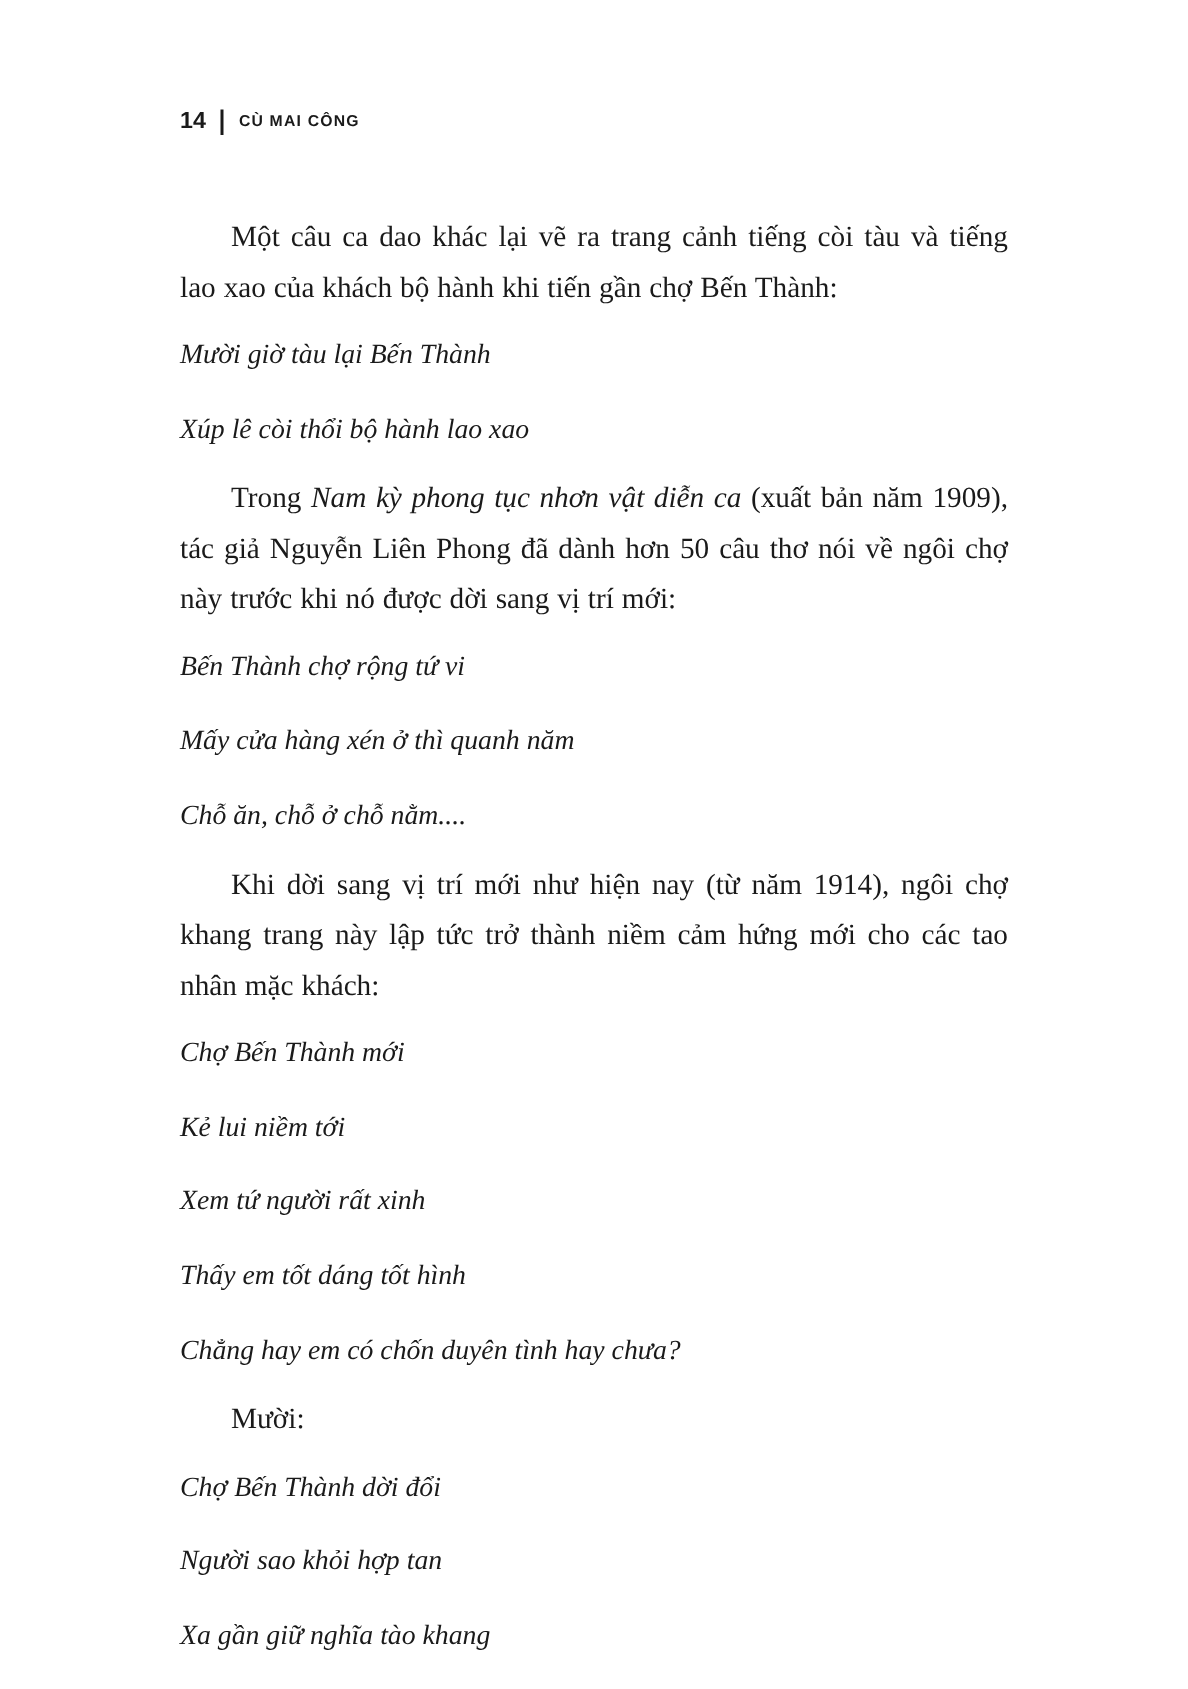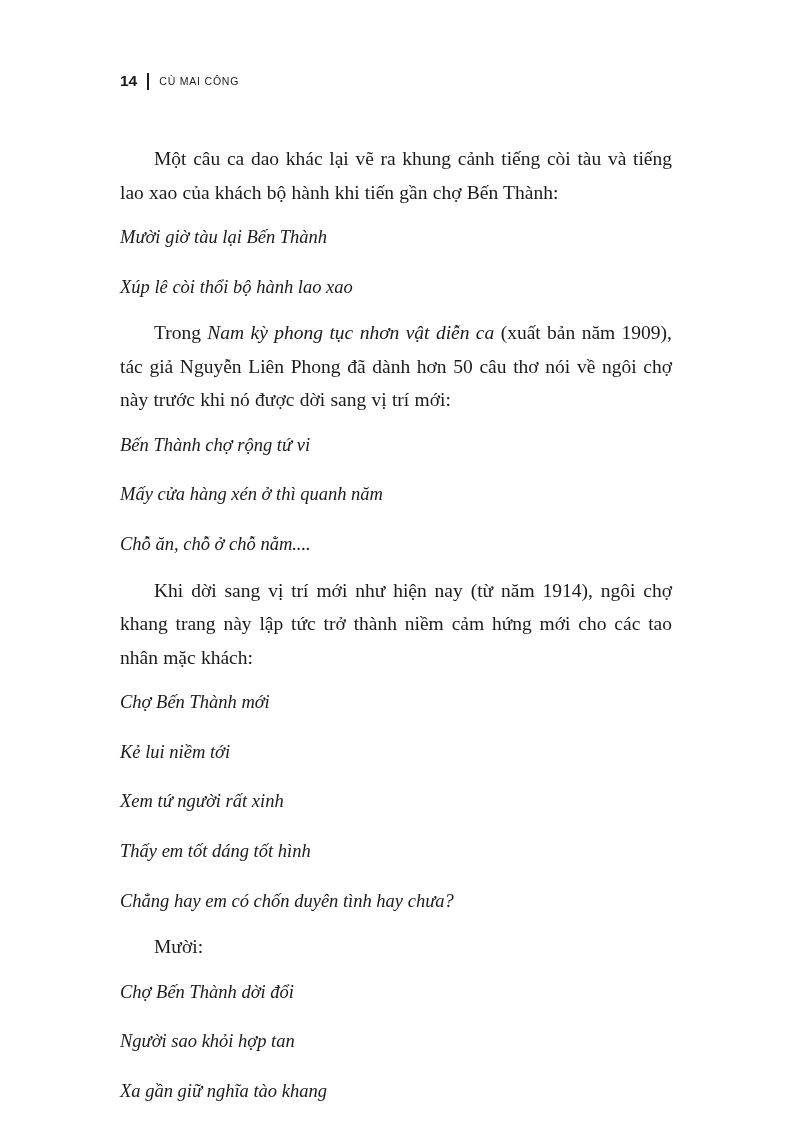--- a/index.html
+++ b/index.html
@@ -44,21 +44,21 @@
     letter-spacing: 0px;
   }
   .head-rule {
     width: 2px;
     height: 17px;
     background: #1a1a1a;
     display: inline-block;
   }
   .head-title {
     font-family: "Liberation Sans", sans-serif;
-    font-weight: normal;
+    font-weight: bold;
     font-size: 10.5px;
     letter-spacing: 0.8px;
     color: #1a1a1a;
   }
   p.body-para {
     font-size: 19.5px;
     line-height: 1.72;
     text-align: justify;
     text-indent: 34px;
     margin: 0 0 2px 0;
@@ -83,21 +83,21 @@
 <div class="page">
   <div class="content">
 
     <div class="running-head">
       <span class="folio">14</span>
       <span class="head-rule"></span>
       <span class="head-title">CÙ MAI CÔNG</span>
     </div>
 
     <div id="body-blocks">
-        <p class="body-para"><span>Một câu ca dao khác lại vẽ ra khung cảnh tiếng còi tàu và tiếng lao xao của khách bộ hành khi tiến gần chợ Bến Thành:</span></p>
+        <p class="body-para"><span>Một câu ca dao khác lại vẽ ra trang cảnh tiếng còi tàu và tiếng lao xao của khách bộ hành khi tiến gần chợ Bến Thành:</span></p>
         <div class="verse-block">
           <p class="verse">Mười giờ tàu lại Bến Thành</p>
           <p class="verse">Xúp lê còi thổi bộ hành lao xao</p>
         </div>
         <p class="body-para"><span>Trong </span><em>Nam kỳ phong tục nhơn vật diễn ca</em><span> (xuất bản năm 1909), tác giả Nguyễn Liên Phong đã dành hơn 50 câu thơ nói về ngôi chợ này trước khi nó được dời sang vị trí mới:</span></p>
         <div class="verse-block">
           <p class="verse">Bến Thành chợ rộng tứ vi</p>
           <p class="verse">Mấy cửa hàng xén ở thì quanh năm</p>
           <p class="verse">Chỗ ăn, chỗ ở chỗ nằm....</p>
         </div>

